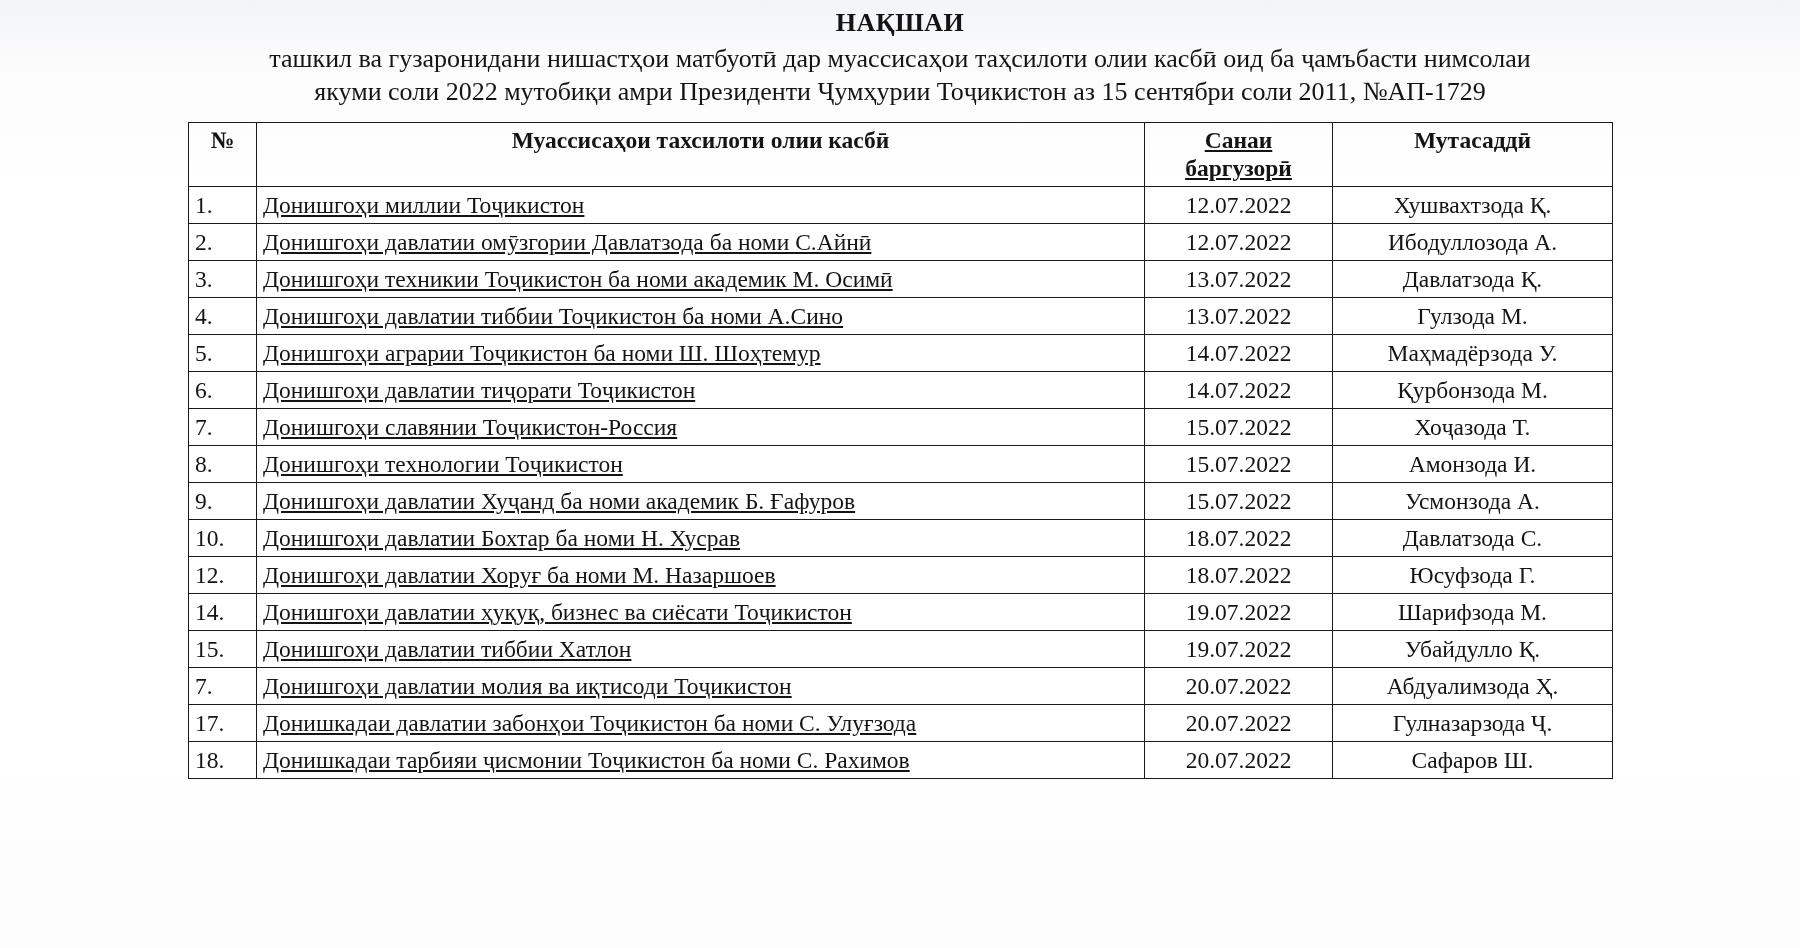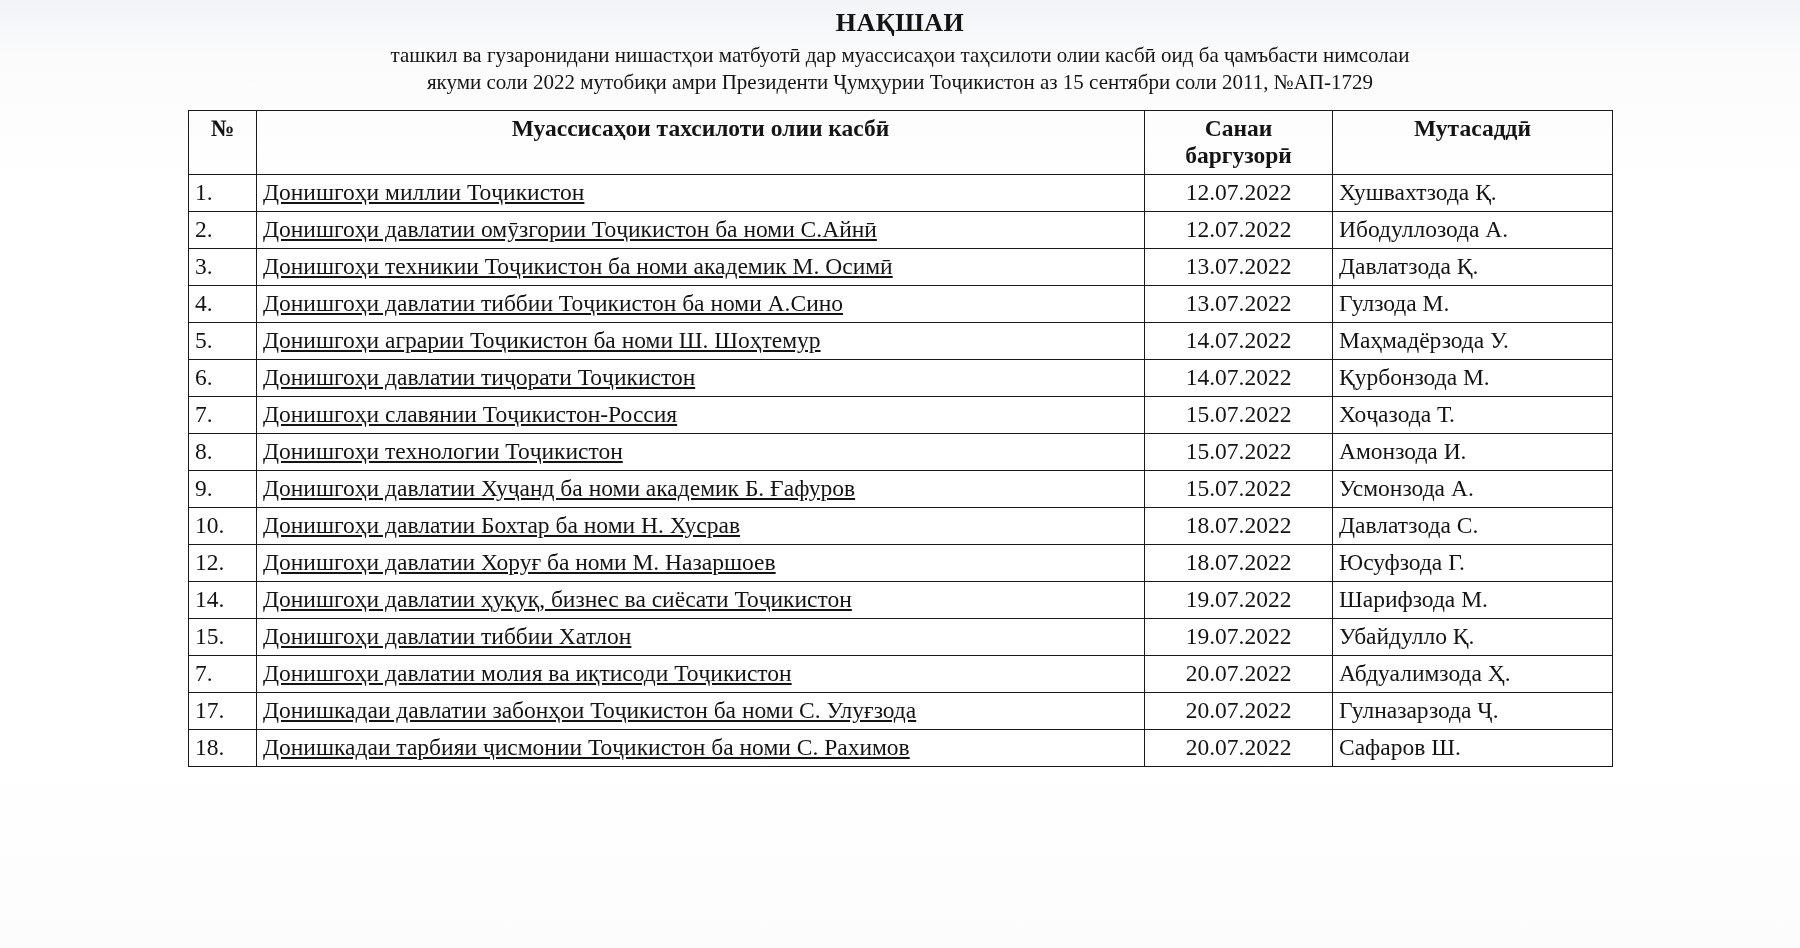--- a/index.html
+++ b/index.html
@@ -34,21 +34,21 @@
     letter-spacing: 0.5px;
     line-height: 1.15;
     margin: 6px 0 4px 0;
     color: #141414;
   }
 
   .subtitle-block {
     width: 1440px;
     margin: 0 auto;
     text-align: center;
-    font-size: 21px;
+    font-size: 26px;
     line-height: 1.28;
     color: #141414;
   }
   .subtitle-line {
     display: block;
     white-space: nowrap;
   }
 
   .table-wrap {
     margin: 14px auto 0 auto;
@@ -77,29 +77,29 @@
     font-weight: 700;
     text-align: center;
     height: 64px;
     vertical-align: top;
     padding-top: 4px;
   }
 
   th.c-num, td.c-num { width: 68px; text-align: center; }
   th.c-name, td.c-name { width: 888px; text-align: left; }
   th.c-date, td.c-date { width: 188px; text-align: center; }
-  th.c-resp, td.c-resp { width: 280px; text-align: left; }
+  th.c-resp, td.c-resp { width: 280px; text-align: center; }
 
   td.c-num { padding-left: 4px; padding-right: 4px; text-align: left; padding-left: 14px; }
   td.c-name { padding-left: 12px; text-decoration: underline; }
   td.c-resp { padding-left: 12px; }
 
   table.schedule tbody tr { height: 37px; }
 
-  th .hdr-line { display: block; }
+  th .hdr-line { display: block; text-decoration: underline; }
 
   
   th.c-num { vertical-align: top; padding-top: 4px; }
   th.c-name { vertical-align: top; padding-top: 4px; }
   th.c-resp { vertical-align: top; padding-top: 4px; }
 </style>
 </head>
 <body>
 
 <div class="page">
@@ -126,21 +126,21 @@
       </thead>
       <tbody id="table-body">
           <tr>
             <td class="c-num">1.</td>
             <td class="c-name">Донишгоҳи миллии Тоҷикистон</td>
             <td class="c-date">12.07.2022</td>
             <td class="c-resp">Хушвахтзода Қ.</td>
           </tr>
           <tr>
             <td class="c-num">2.</td>
-            <td class="c-name">Донишгоҳи давлатии омӯзгории Тоҷикистон ба номи С.Айнӣ</td>
+            <td class="c-name">Донишгоҳи давлатии омӯзгории Давлатзода ба номи С.Айнӣ</td>
             <td class="c-date">12.07.2022</td>
             <td class="c-resp">Ибодуллозода А.</td>
           </tr>
           <tr>
             <td class="c-num">3.</td>
             <td class="c-name">Донишгоҳи техникии Тоҷикистон ба номи академик М. Осимӣ</td>
             <td class="c-date">13.07.2022</td>
             <td class="c-resp">Давлатзода Қ.</td>
           </tr>
           <tr>

